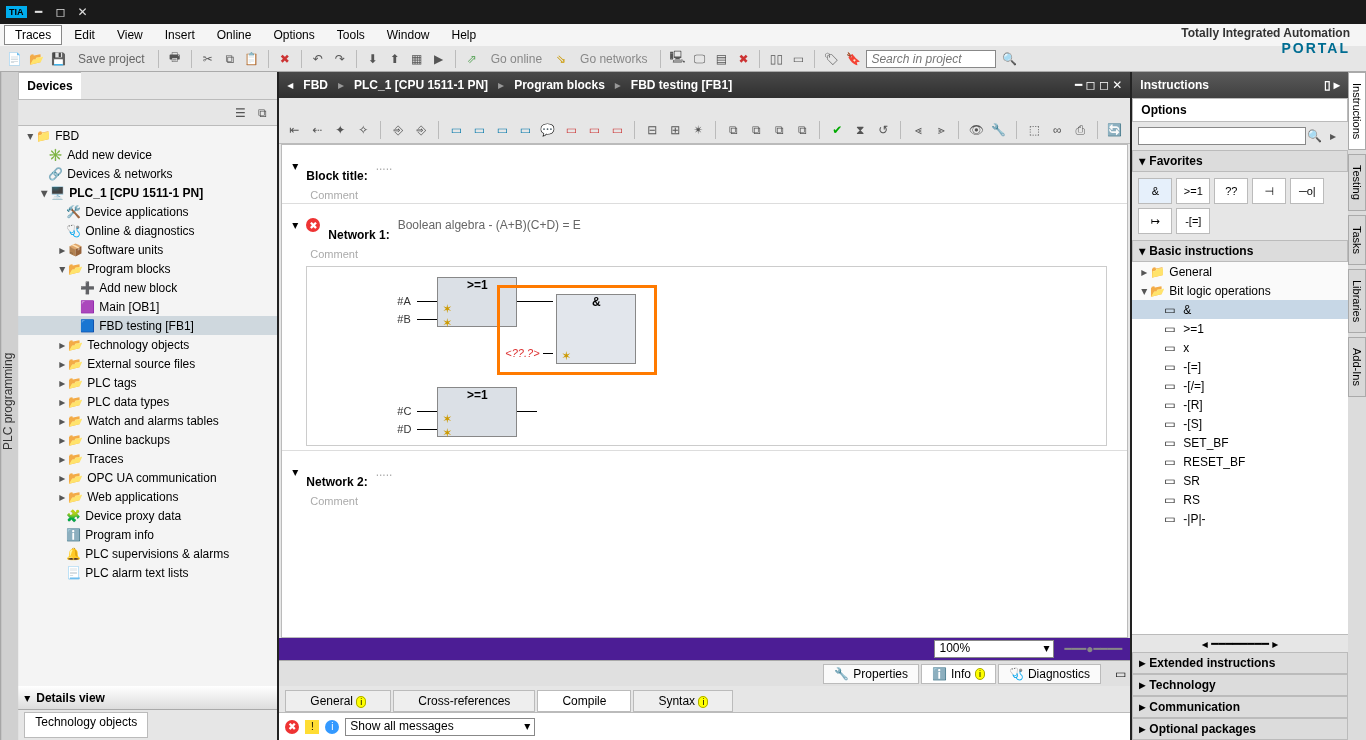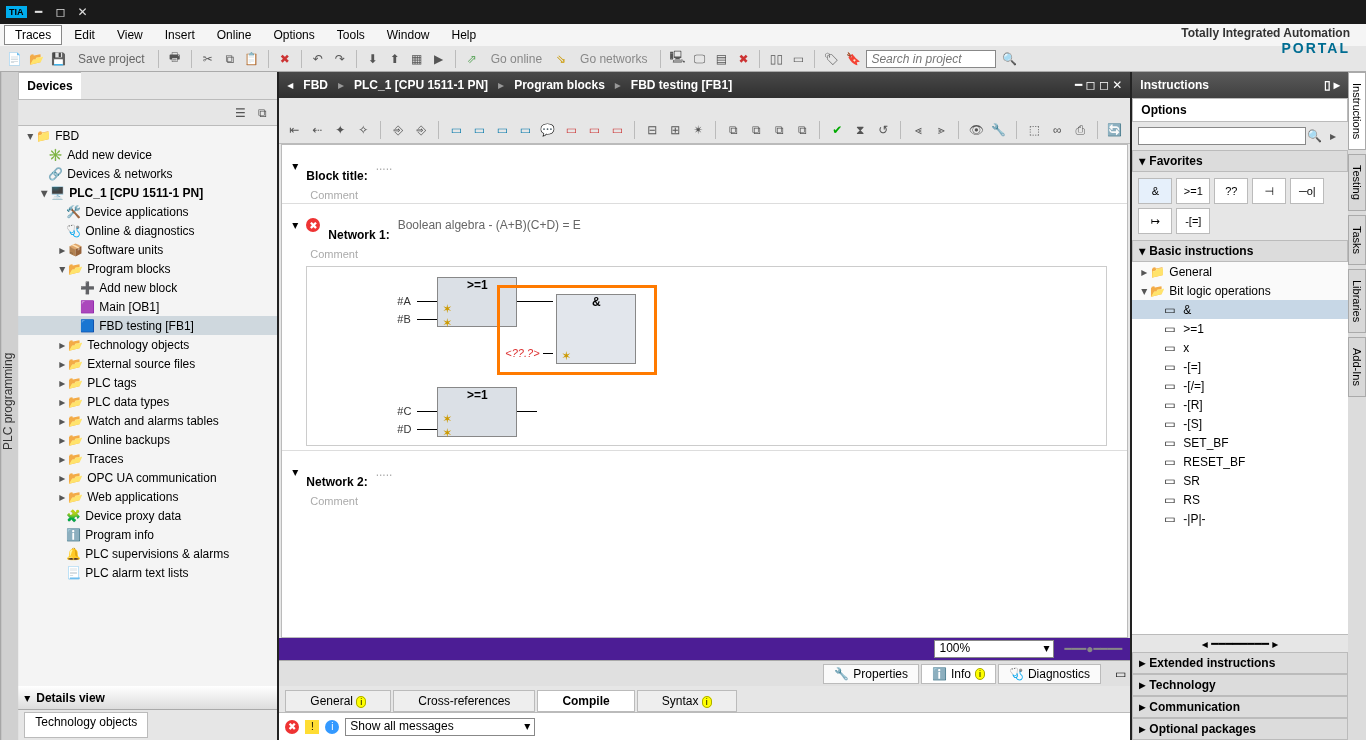--- a/index.html
+++ b/index.html
@@ -51,21 +51,21 @@
 .fbd-label { position:absolute; font-size:11px; color:#333;}
 .fbd-sel { border:3px solid #ff7a00;}
 .wire { position:absolute; background:#000; }
 .zoom-bar { height:22px; background:#4c1d95; display:flex; align-items:center; justify-content:flex-end; padding:0 8px; gap:10px;}
 .zoom-sel { border:1px solid #888; background:#fff; width:120px; height:18px; padding:0 4px;}
 .inspector-tabs { height:26px; background:#e0e0e0; display:flex; align-items:center; justify-content:flex-end; gap:2px; padding:0 4px; border-top:1px solid #aaa;}
 .insp-tab { background:#fafafa; border:1px solid #bbb; padding:2px 10px; display:flex; align-items:center; gap:4px;}
 .insp-tab.active { background:#fff;}
 .compile-tabs { height:26px; display:flex; gap:2px; padding:0 6px; align-items:flex-end; background:#e6e6e6;}
 .ctab { background:#eee; border:1px solid #bbb; padding:3px 24px;}
-.ctab.active { background:#fff; font-weight:bold;}
+.ctab.active { background:#fff; font-weight:normal;}
 .compile-body { height:28px; background:#fff; display:flex; align-items:center; padding:0 6px; gap:6px; border-top:1px solid #bbb;}
 .msg-sel { border:1px solid #888; background:#fff; width:190px; height:18px; padding:0 4px;}
 
 .rightcol { width:240px; display:flex; flex-direction:column; border-left:2px solid #222;}
 .vr-tab { writing-mode:vertical-rl; background:#d8d8d8; border:1px solid #aaa; padding:10px 2px; margin-bottom:4px; font-size:11px; text-align:center; cursor:pointer;}
 .opt-header { height:24px; background:#fff; border:1px solid #bbb; display:flex; align-items:center; padding:0 8px; font-weight:bold;}
 .opt-row { height:28px; background:#e6e6e6; display:flex; align-items:center; padding:0 6px;}
 .opt-row input { flex:1; height:18px; border:1px solid #888;}
 .acc-header { height:22px; background:#dcdcdc; border:1px solid #bbb; display:flex; align-items:center; padding:0 6px; font-weight:bold; cursor:pointer;}
 .fav-body { padding:6px; display:flex; flex-wrap:wrap; gap:4px;}

